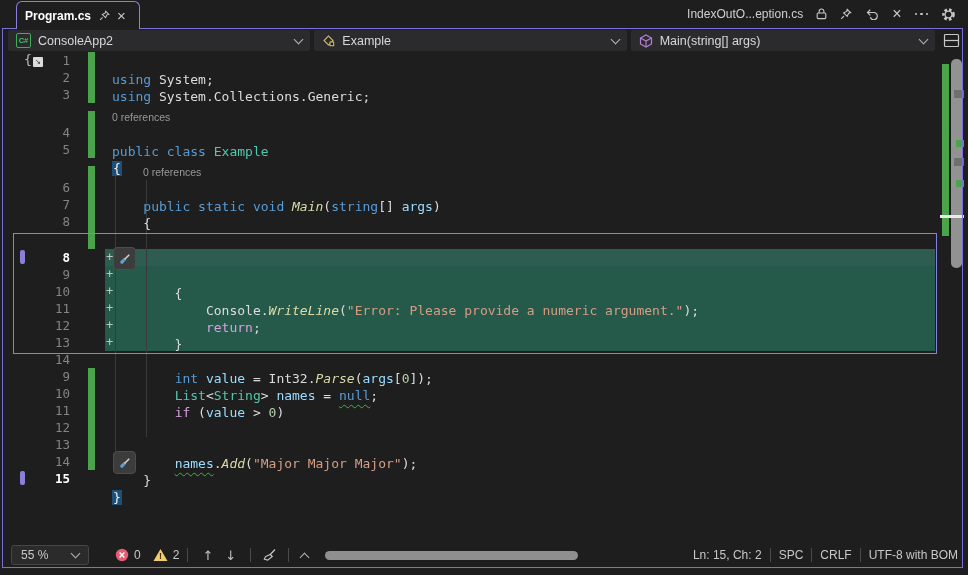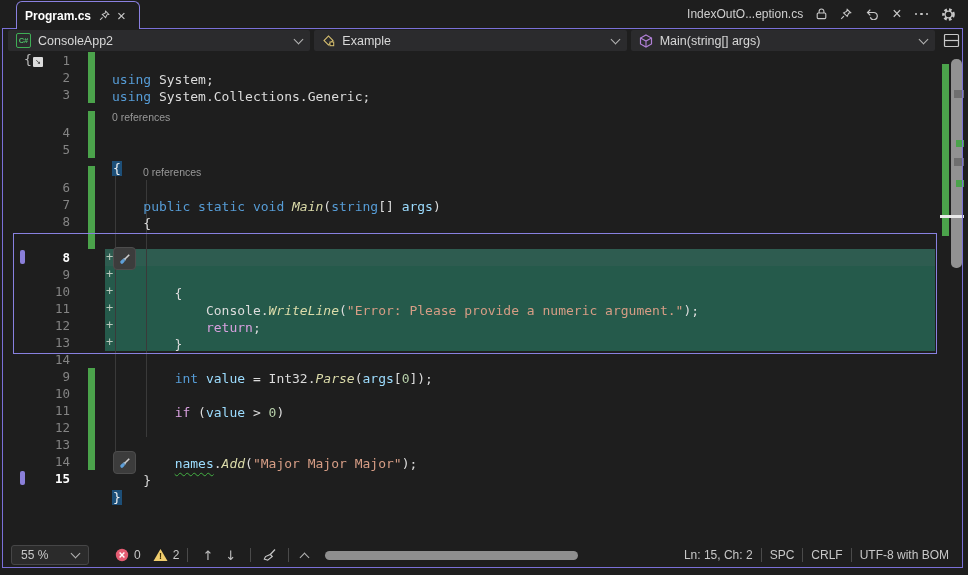--- a/index.html
+++ b/index.html
@@ -80,21 +80,21 @@
   .caretmark{position:absolute;left:940px;top:215px;width:24px;height:3px;background:#eaeaea;z-index:14;}
   
   .statusbar{position:absolute;left:3px;top:544px;width:958px;height:22px;display:flex;align-items:center;
              font-size:12px;color:#c8c8c8;z-index:30;background:#1e1e1e;}
   .zoombox{margin-left:8px;width:78px;height:20px;border:1px solid #464647;background:#2b2b2b;border-radius:3px;
            display:flex;align-items:center;justify-content:space-between;padding:0 9px;box-sizing:border-box;}
   .sdiv{width:1px;height:14px;background:#4a4a4a;margin:0 8px;}
   .sitem{display:flex;align-items:center;gap:5px;}
   .arrowbtn{font-family:"DejaVu Sans",sans-serif;font-size:13px;color:#c0c0c0;padding:0 6px;}
   .hthumb{position:absolute;left:325px;top:551px;width:253px;height:9px;border-radius:5px;background:#8f8f8f;z-index:31;}
-  .sright{margin-left:auto;display:flex;align-items:center;padding-right:12px;}
+  .sright{margin-left:auto;display:flex;align-items:center;padding-right:3px;}
   .sright .txt{white-space:nowrap;}
 </style>
 </head>
 <body>
 
 <div class="screen">
 
   <div class="tabbar">
     <div class="tab-right">
       <span class="ptab-title">IndexOutO...eption.cs</span>
@@ -202,20 +202,21 @@
           <div class="gut"></div>
           <span class="codeline"></span>
         </div>
         <div class="row lens">
           <div class="gut"></div>
           <span class="lenslabel" style="left: 104px;">0 references</span>
         </div>
         <div class="row">
           <span class="ln">4</span>
           <div class="gut"></div>
+          <span class="codeline"><span class="tok-k">public</span><span class="tok-p"> </span><span class="tok-k">class</span><span class="tok-p"> </span><span class="tok-ty">Example</span></span>
         </div>
         <div class="row">
           <span class="ln">5</span>
           <div class="gut"></div>
           <span class="codeline"><span class="tok-bh">{</span></span>
         </div>
         <div class="row lens">
           <div class="gut"></div>
           <span class="lenslabel" style="left: 135px;">0 references</span>
         </div>
@@ -279,20 +280,21 @@
           <span class="codeline"></span>
         </div>
         <div class="row">
           <div class="diffbg ctx"></div>
           <span class="ln">14</span>
           <span class="codeline"><span class="tok-p">        </span><span class="tok-k">int</span><span class="tok-p"> </span><span class="tok-v">value</span><span class="tok-p"> = </span><span class="tok-p">Int32</span><span class="tok-p">.</span><span class="tok-m">Parse</span><span class="tok-p">(</span><span class="tok-v">args</span><span class="tok-p">[</span><span class="tok-num">0</span><span class="tok-p">]);</span></span>
         </div>
         <div class="row">
           <span class="ln">9</span>
           <div class="gut"></div>
+          <span class="codeline"><span class="tok-p">        </span><span class="tok-ty">List</span><span class="tok-p">&lt;</span><span class="tok-ty">String</span><span class="tok-p">&gt; </span><span class="tok-v">names</span><span class="tok-p"> = </span><span class="tok-ksq">null</span><span class="tok-p">;</span></span>
         </div>
         <div class="row">
           <span class="ln">10</span>
           <div class="gut"></div>
           <span class="codeline"><span class="tok-p">        </span><span class="tok-ck">if</span><span class="tok-p"> (</span><span class="tok-v">value</span><span class="tok-p"> &gt; </span><span class="tok-num">0</span><span class="tok-p">)</span></span>
         </div>
         <div class="row">
           <span class="ln">11</span>
           <div class="gut"></div>
         </div>

